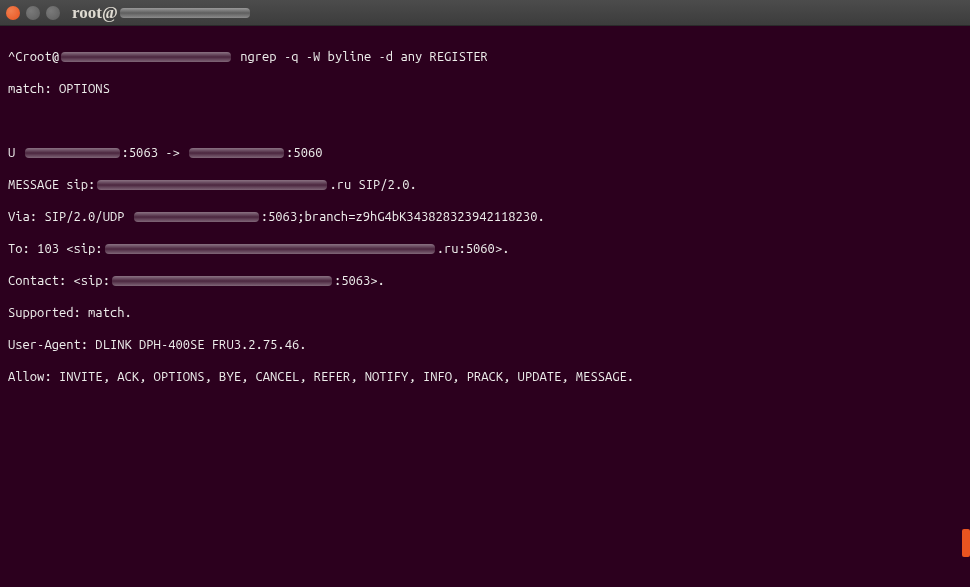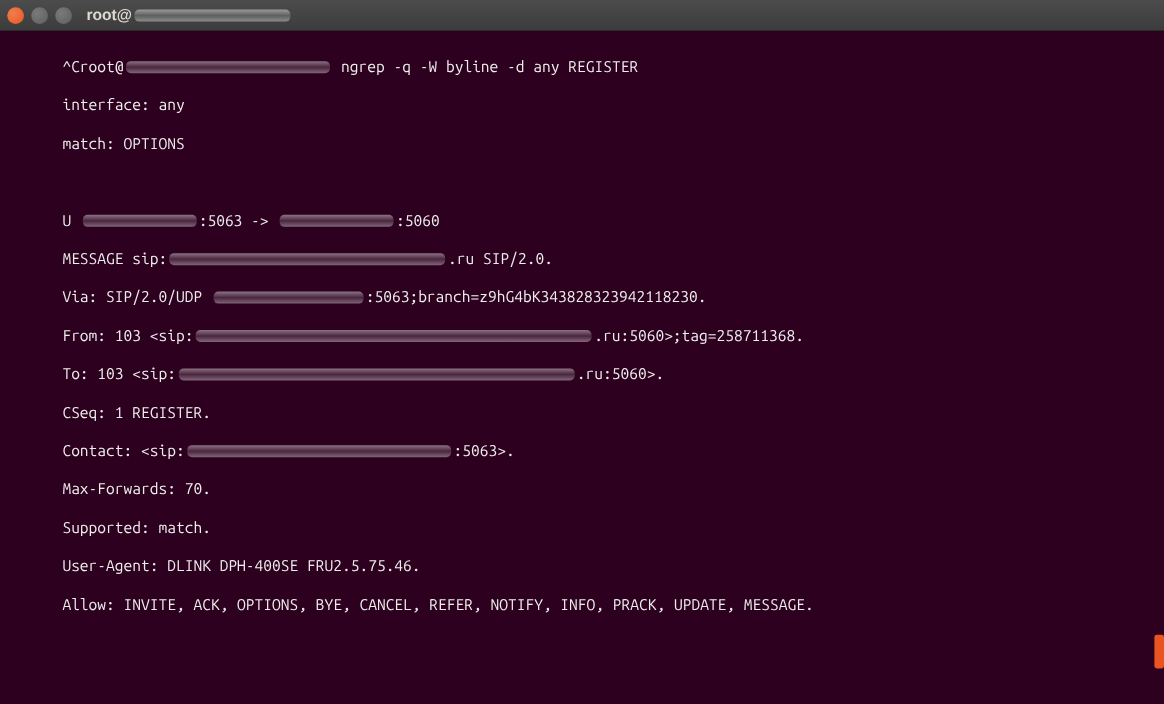--- a/index.html
+++ b/index.html
@@ -36,38 +36,37 @@
       background: radial-gradient(circle at 35% 35%, #f17f4f, #e95420);
     }
     .btn-min {
       background: radial-gradient(circle at 35% 35%, #7a7a7a, #5e5e5e);
     }
     .btn-max {
       background: radial-gradient(circle at 35% 35%, #7a7a7a, #5e5e5e);
     }
     .title {
       color: #dfdbd2;
-      font-family: Liberation Sans, sans-serif;
-      font-size: 13px;
+      font-family: Liberation Serif, serif;
+      font-size: 17px;
       margin-left: 6px;
       font-weight: bold;
     }
     .terminal {
       background: #2c001e;
       padding: 6px 8px;
       white-space: pre;
       line-height: 16px;
       color: #eeeeec;
       position: relative;
     }
     .line {
       display: block;
       position: relative;
       height: 16px;
-      margin-left: 44px;
     }
     .smudge {
       display: inline-block;
       vertical-align: middle;
       height: 10px;
       background: linear-gradient(to bottom, rgba(255,255,255,0.45), rgba(255,255,255,0.15), rgba(255,255,255,0.4));
       border-radius: 4px;
       margin: 0 2px;
       position: relative;
       top: -1px;
@@ -88,33 +87,29 @@
 
 <div class="titlebar">
   <span class="window-btn btn-close"></span>
   <span class="window-btn btn-min"></span>
   <span class="window-btn btn-max"></span>
   <span class="title"><span>root@</span><span class="smudge" style="width:130px;"></span></span>
 </div>
 
 <div class="terminal">
 <span class="line"><span>^Croot@</span><span class="smudge" style="width:170px;"></span><span> ngrep -q -W byline -d any REGISTER</span></span>
-<span class="line">interface: any</span>
 <span class="line">match: OPTIONS</span>
 <span class="line"></span>
 <span class="line"><span>U </span><span class="smudge" style="width:95px;"></span><span>:5063 -&gt; </span><span class="smudge" style="width:95px;"></span><span>:5060</span></span>
 <span class="line"><span>MESSAGE sip:</span><span class="smudge" style="width:230px;"></span><span>.ru SIP/2.0.</span></span>
 <span class="line"><span>Via: SIP/2.0/UDP </span><span class="smudge" style="width:125px;"></span><span>:5063;branch=z9hG4bK343828323942118230.</span></span>
-<span class="line"><span>From: 103 &lt;sip:</span><span class="smudge" style="width:330px;"></span><span>.ru:5060&gt;;tag=258711368.</span></span>
 <span class="line"><span>To: 103 &lt;sip:</span><span class="smudge" style="width:330px;"></span><span>.ru:5060&gt;.</span></span>
-<span class="line">CSeq: 1 REGISTER.</span>
 <span class="line"><span>Contact: &lt;sip:</span><span class="smudge" style="width:220px;"></span><span>:5063&gt;.</span></span>
-<span class="line">Max-Forwards: 70.</span>
 <span class="line">Supported: match.</span>
-<span class="line">User-Agent: DLINK DPH-400SE FRU2.5.75.46.</span>
+<span class="line">User-Agent: DLINK DPH-400SE FRU3.2.75.46.</span>
 <span class="line">Allow: INVITE, ACK, OPTIONS, BYE, CANCEL, REFER, NOTIFY, INFO, PRACK, UPDATE, MESSAGE.</span>
 
 
 
 
 
 
 
 
 

